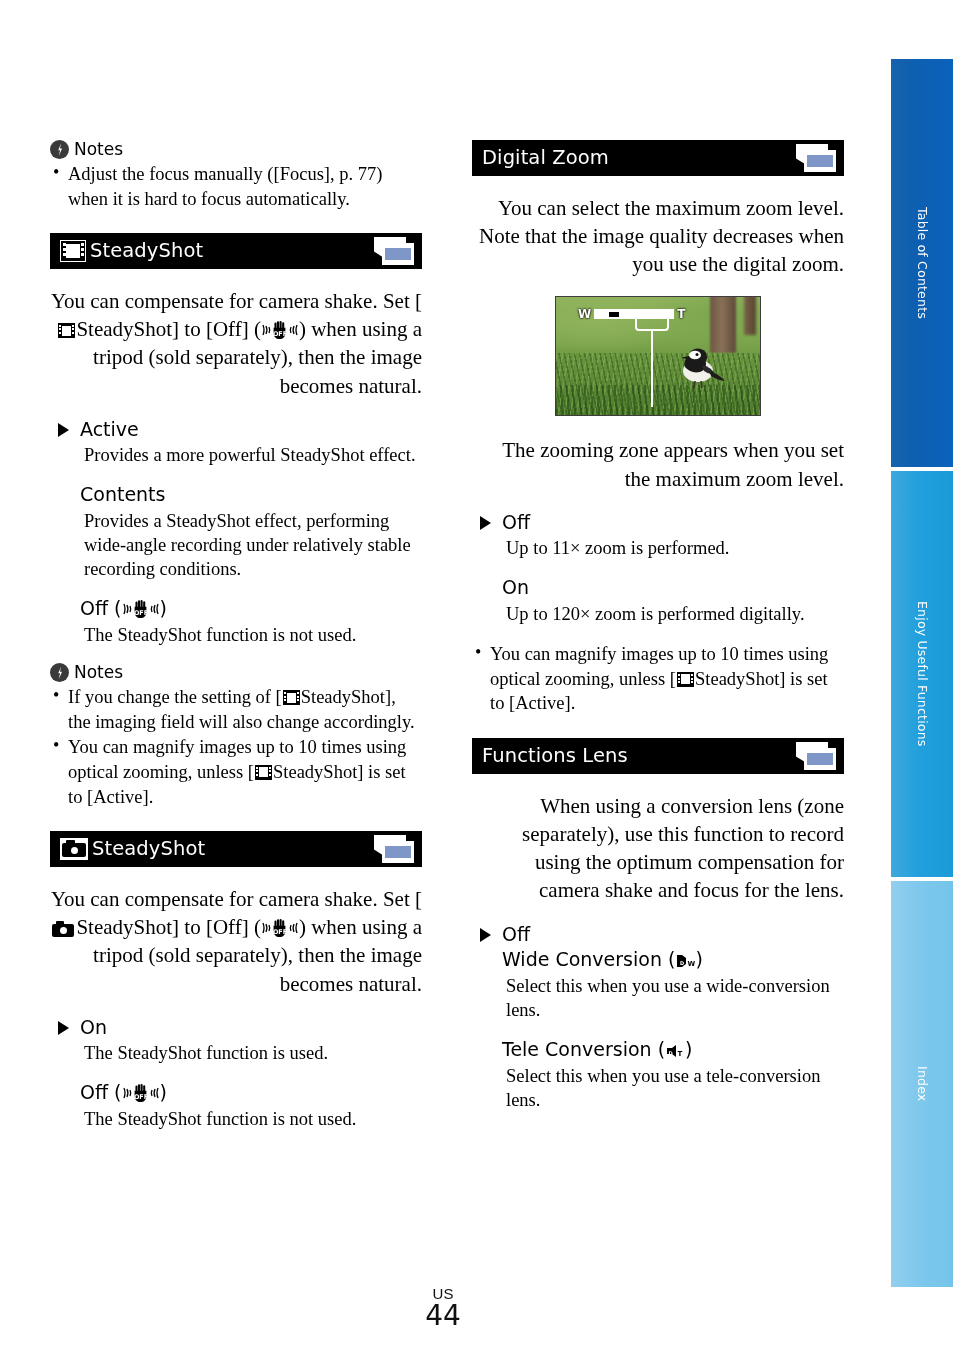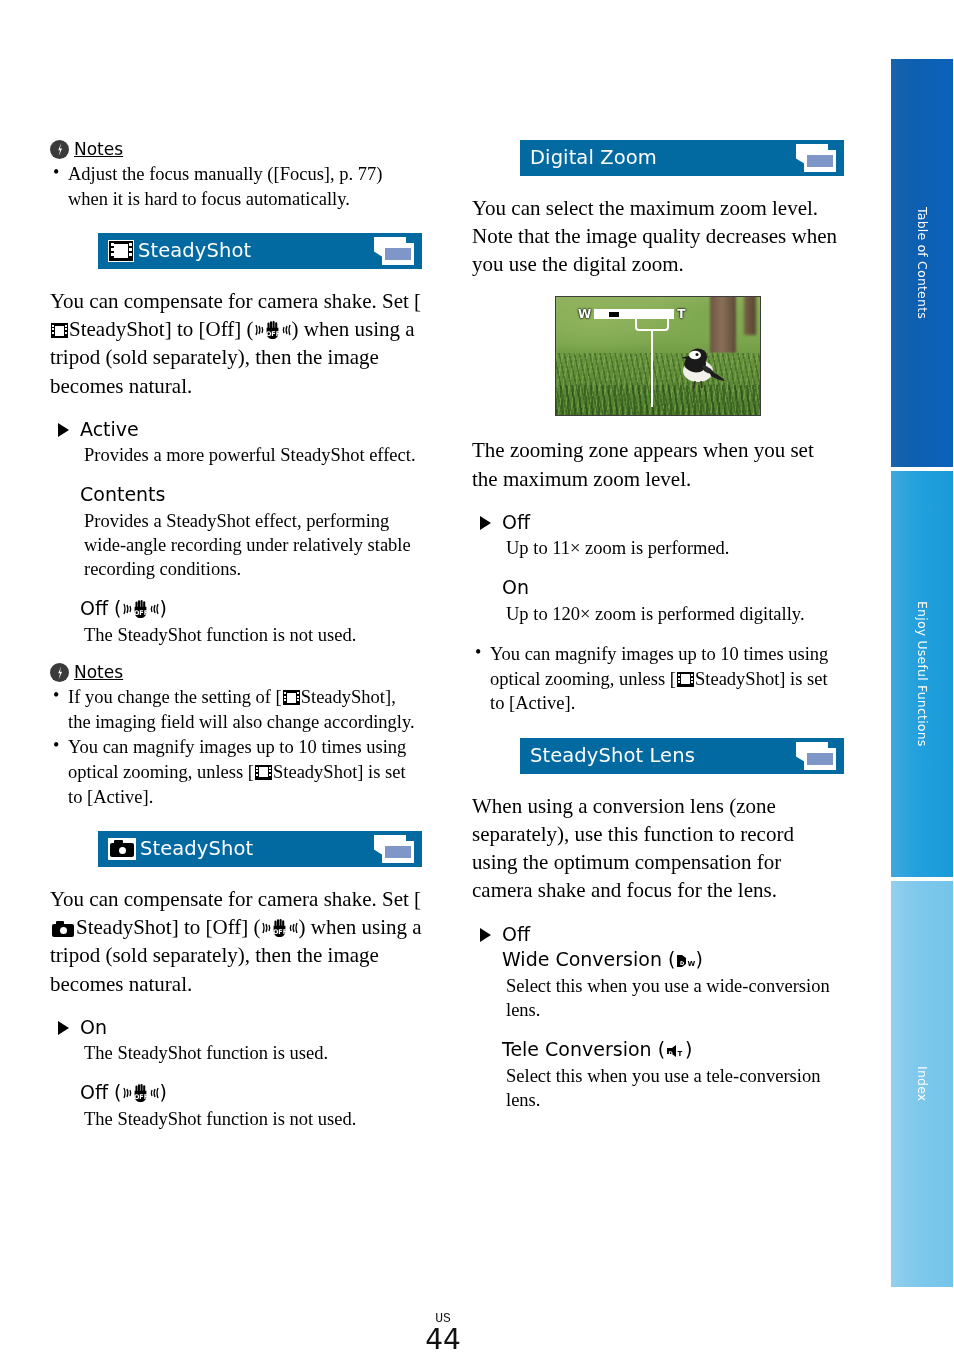--- a/index.html
+++ b/index.html
@@ -33,29 +33,28 @@
   .col {
     position: absolute;
     top: 140px;
     width: 372px;
   }
   .col-left  { left: 50px; }
   .col-right { left: 472px; }
 
   
   .sect-header {
-    background: #0369a1;
+    background: #000000;
     height: 36px;
     display: flex;
     align-items: center;
     padding: 0 8px 0 10px;
     box-sizing: border-box;
     margin-bottom: 18px;
     position: relative;
-    margin-left: 48px;
   }
   .sect-header .sect-title {
     font-family: "DejaVu Sans", sans-serif;
     font-size: 19.5px;
     color: #ffffff;
     font-weight: 400;
     letter-spacing: 0.1px;
     line-height: 1;
     white-space: nowrap;
   }
@@ -171,20 +170,21 @@
     background: #ffffff;
     clip-path: polygon(0 0, 100% 0, 100% 100%, 0 60%);
   }
 
   
   .body-p {
     font-family: "Liberation Serif", serif;
     font-size: 21px;
     line-height: 1.34;
     margin: 0 0 18px 0;
+    text-align: right;
   }
 
   
   .opt-block { margin: 0 0 2px 0; }
 
   .opt-label {
     font-family: "DejaVu Sans", sans-serif;
     font-size: 19px;
     font-weight: 400;
     line-height: 1.25;
@@ -209,21 +209,20 @@
     margin: 0 0 16px 0;
     padding-left: 34px;
   }
 
   
   .notes-head {
     display: flex;
     align-items: center;
     gap: 5px;
     margin: 0 0 3px 0;
-    text-decoration: underline;
   }
   .notes-head .label {
     font-family: "DejaVu Sans", sans-serif;
     font-size: 17px;
     line-height: 1;
   }
   .icon-note {
     display: inline-block;
     width: 19px; height: 19px;
     border-radius: 50%;
@@ -503,26 +502,25 @@
 
   
   .footer {
     position: absolute;
     left: 0;
     top: 1286px;
     width: 886px;
     text-align: center;
   }
   .footer .cc {
-    font-family: Liberation Mono, monospace;
-    font-size: 13px;
+    font-family: Liberation Sans, sans-serif;
+    font-size: 15px;
     color: #111;
     line-height: 1;
     display: block;
-    margin-top: 26px;
   }
   .footer .pg {
     font-family: "DejaVu Sans", sans-serif;
     font-size: 28px;
     color: #111;
     line-height: 1.05;
     display: block;
   }
 </style>
 </head>
@@ -745,21 +743,21 @@
           <span>On</span>
         </div>
         <div class="opt-desc">Up to 120× zoom is performed digitally.</div>
       </div>
 
       <ul class="notes">
         <li><span>You can magnify images up to 10 times using optical zooming, unless [</span><span class="inl-film"><span class="i-sl"></span><span class="i-in"></span><span class="i-sr"></span></span><span>SteadyShot] is set to [Active].</span></li>
       </ul>
 
       <div class="sect-header">
-        <span class="sect-title">SteadyShot Lens</span>
+        <span class="sect-title">Functions Lens</span>
         <span class="trail-icon">
           <span class="icon-screens">
             <span class="back"></span>
               <span class="front"></span>
               <span class="front-cut"></span>
               <span class="tab"></span>
           </span>
         </span>
       </div>
 

